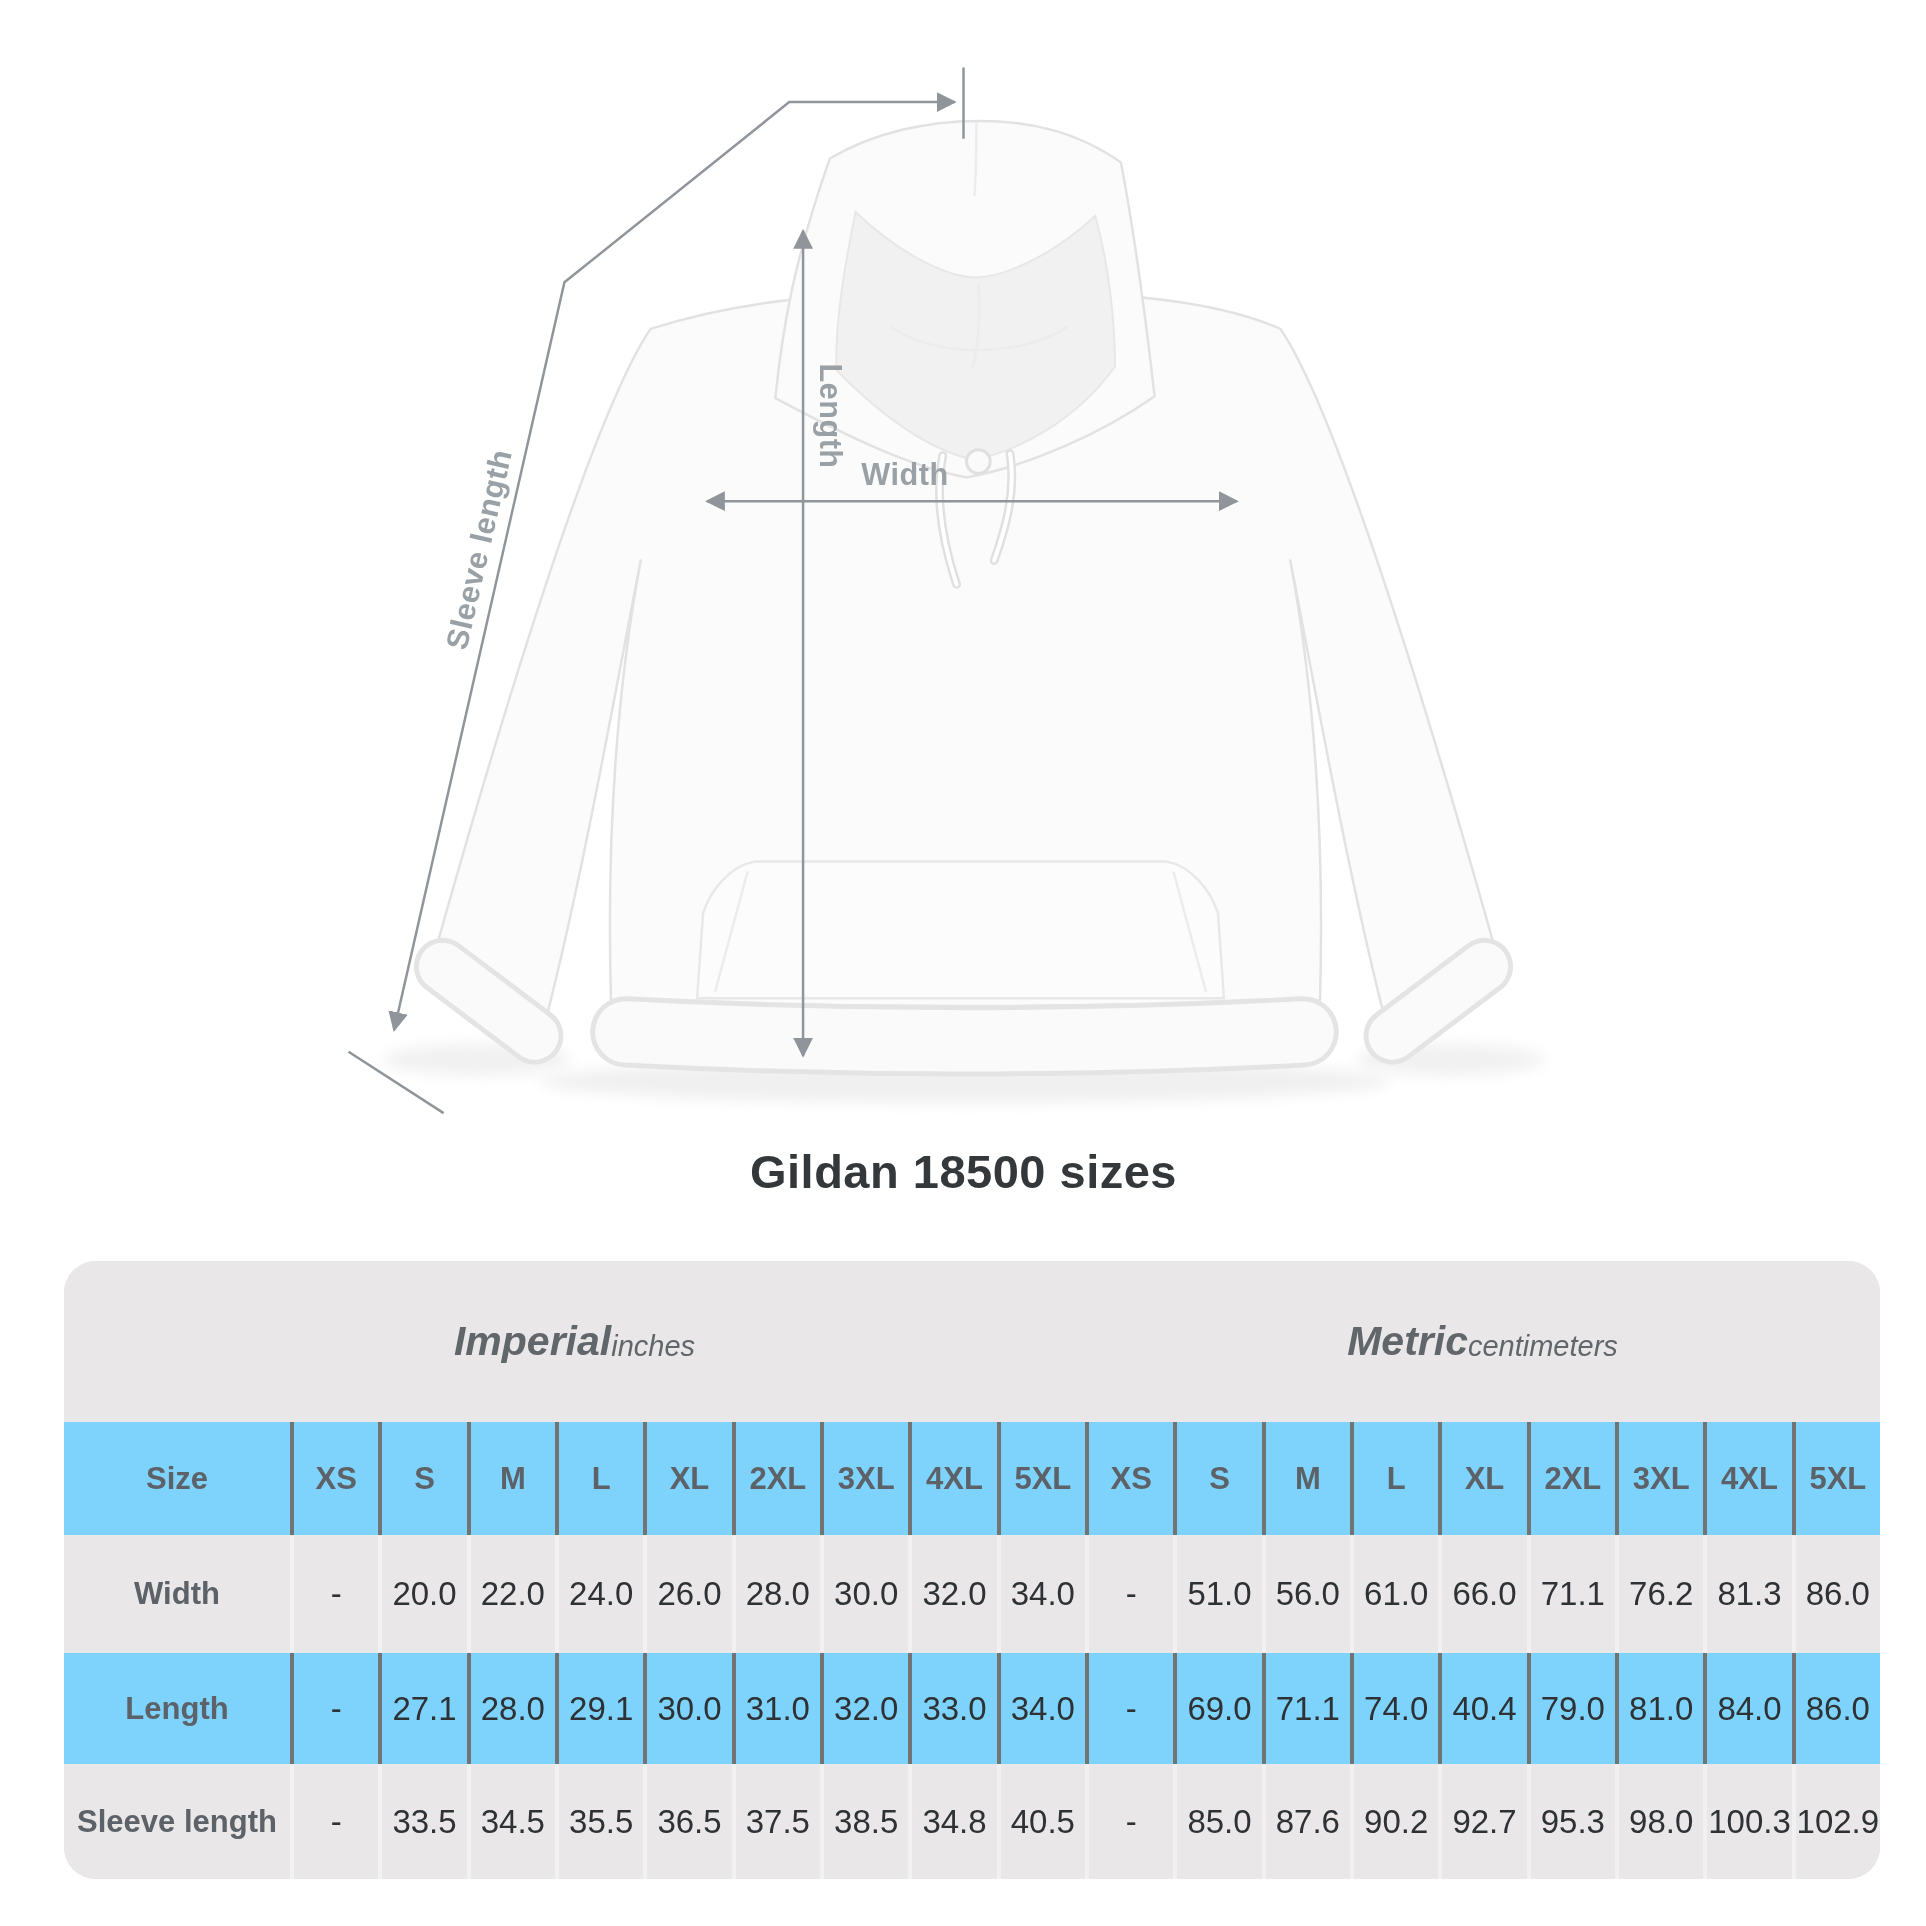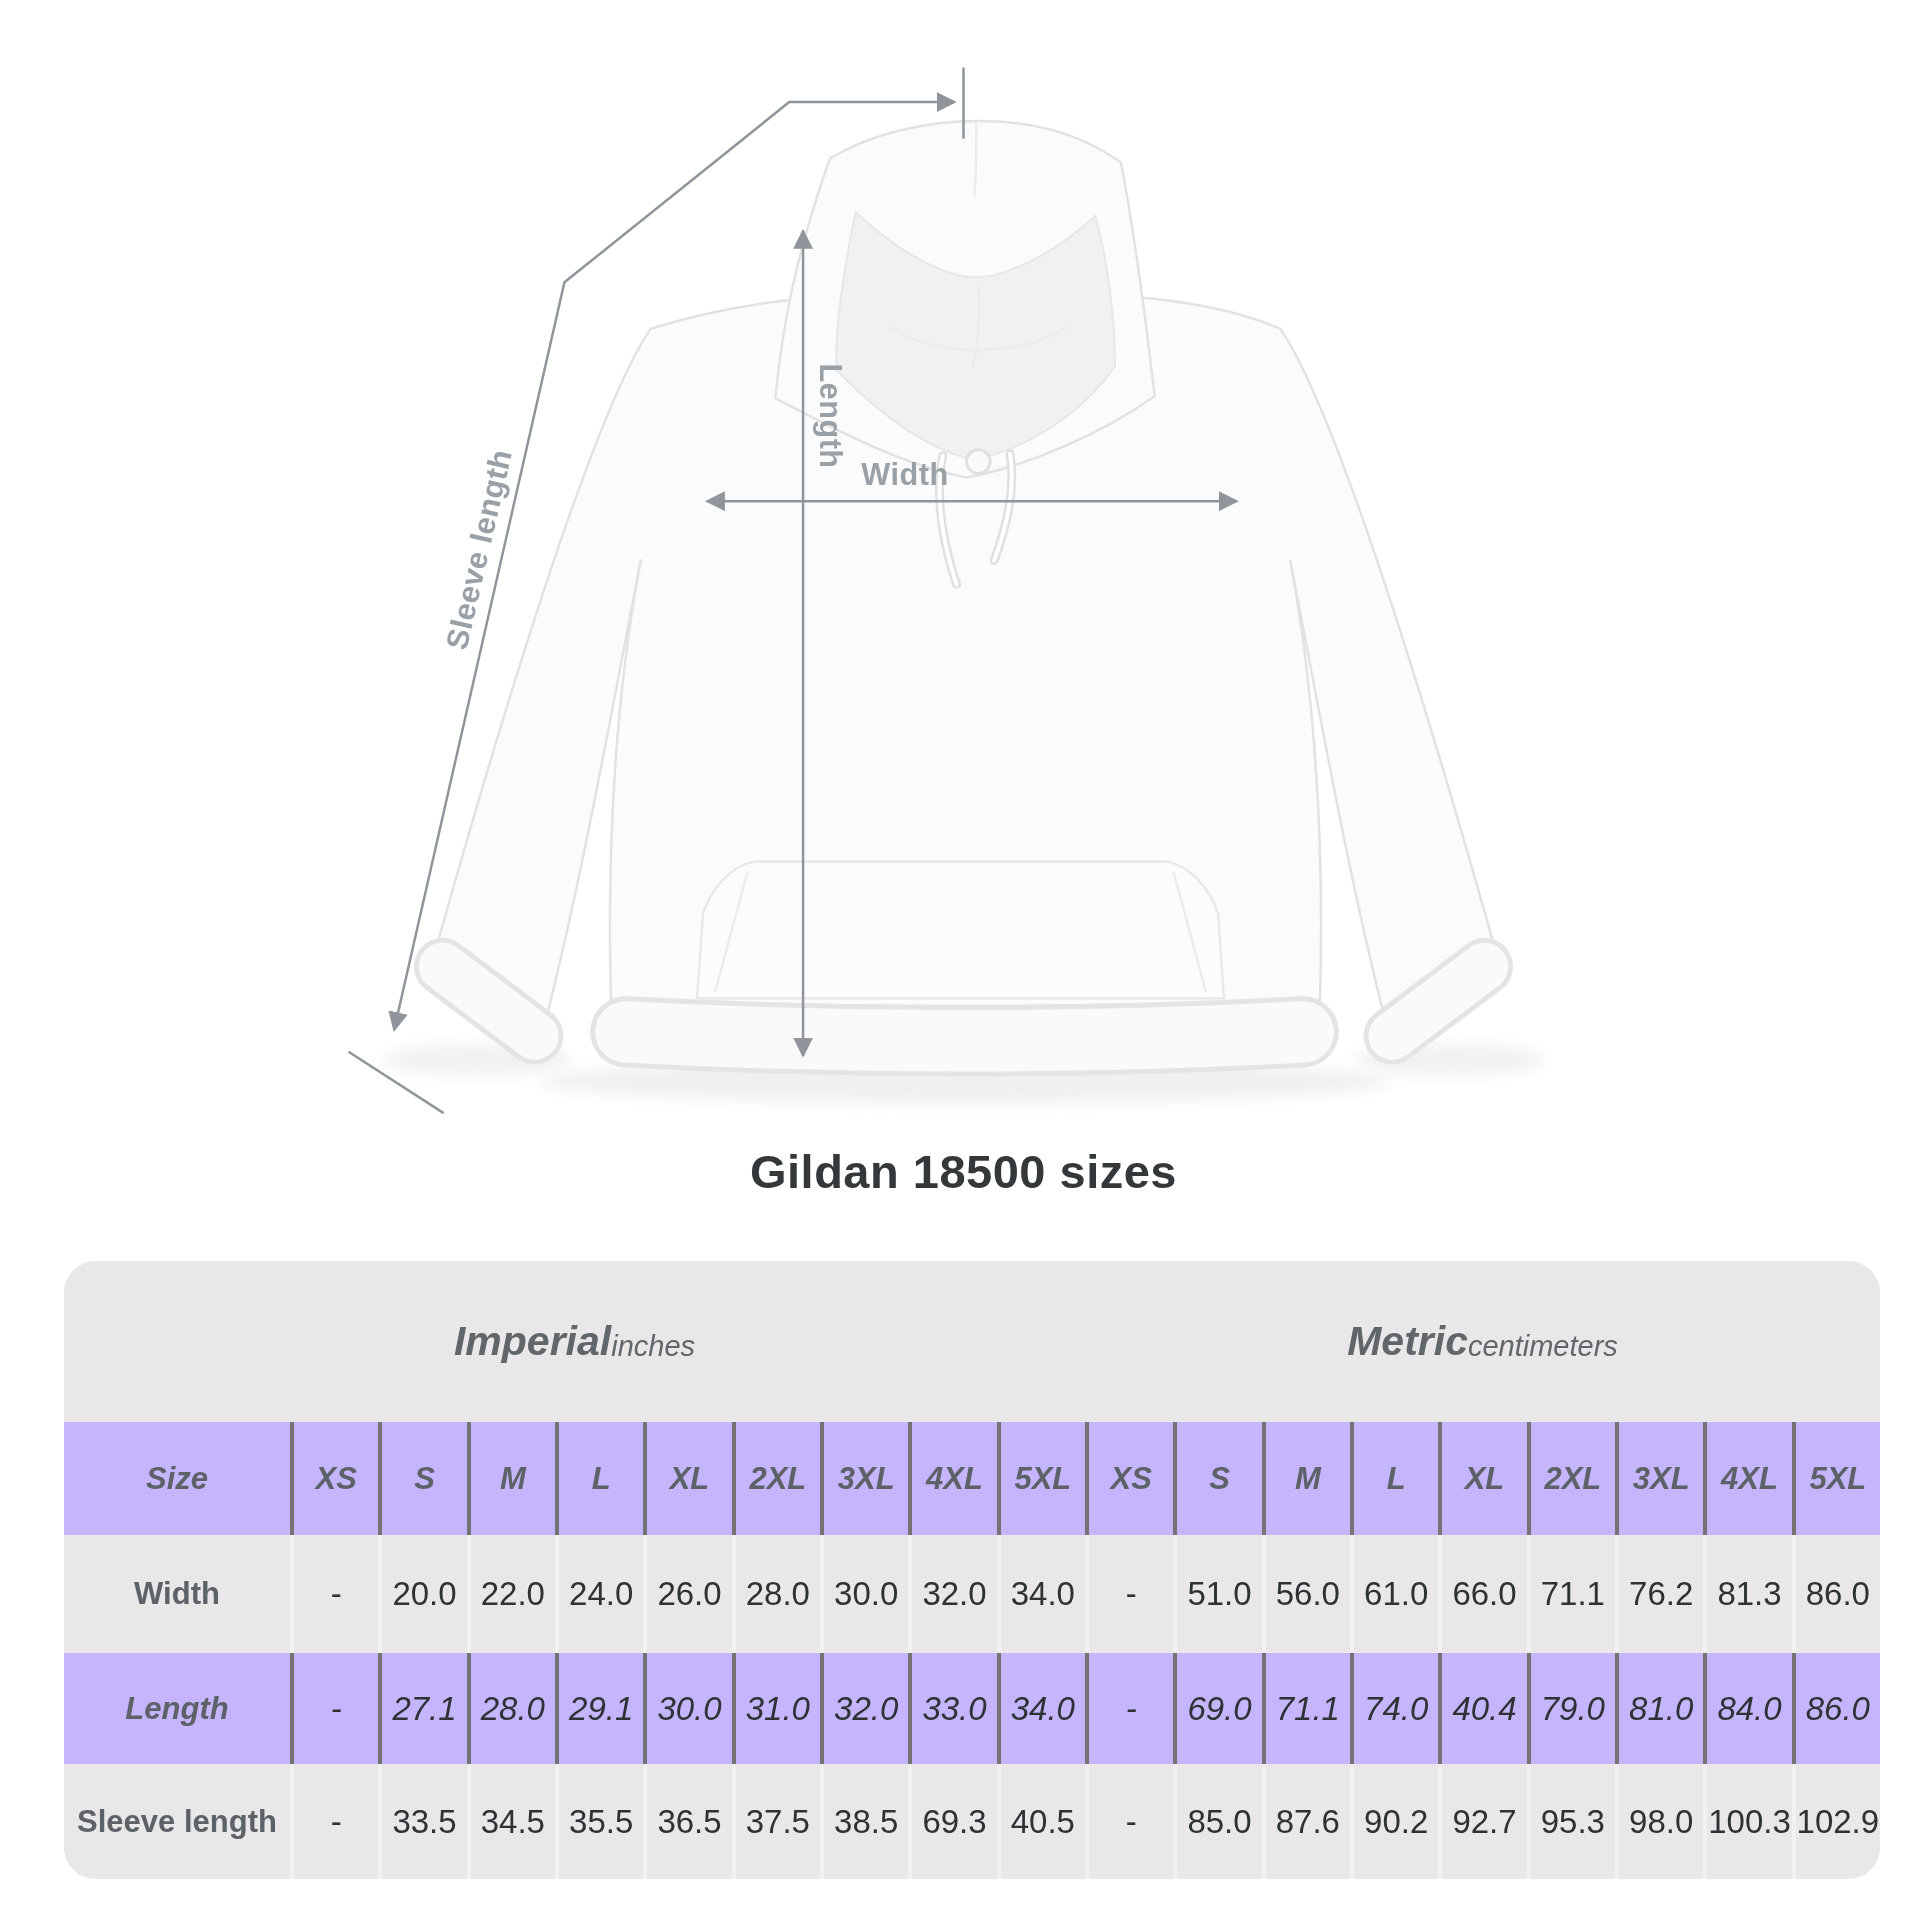--- a/index.html
+++ b/index.html
@@ -18,21 +18,21 @@
     font-size:28px; font-style:italic; color:#51565a;
   }
 
   .size-table {
     position:absolute; left:64px; top:1261px; width:1816px; height:618px;
     background:#e9e7e7; border-radius:32px; overflow:hidden;
     display:grid; grid-template-columns:226px repeat(18, 1fr);
     grid-template-rows:161px 113px 118px 111px 115px;
   }
   .cell { display:flex; align-items:center; justify-content:center; }
-  .w  { background:#c4b5fd;font-style:italic; }
+  .w  { background:#7dd3fc; }
   .gr { background:#e9e7e7; }
   .w.sep  { border-left:4px solid #737373; }
   .gr.sep { border-left:4px solid #f2f1f1; }
   .hdr { font-weight:700; font-size:31px; color:#5c6267; }
   .val { font-size:33px; color:#2e3235; }
   .group { flex-direction:row; background:#e9e7e7; }
   .gspan1 { grid-column:1 / 11; }
   .gspan2 { grid-column:11 / 20; }
   .gl { font-size:41px; font-weight:700; font-style:italic; color:#60666a; }
   .gu { font-size:29px; font-style:italic; color:#60666a; margin-top:9px; }
@@ -213,21 +213,21 @@
     <div class="cell w val sep">86.0</div>
 
     <div class="cell gr hdr">Sleeve length</div>
     <div class="cell gr val sep">-</div>
     <div class="cell gr val sep">33.5</div>
     <div class="cell gr val sep">34.5</div>
     <div class="cell gr val sep">35.5</div>
     <div class="cell gr val sep">36.5</div>
     <div class="cell gr val sep">37.5</div>
     <div class="cell gr val sep">38.5</div>
-    <div class="cell gr val sep">69.3</div>
+    <div class="cell gr val sep">34.8</div>
     <div class="cell gr val sep">40.5</div>
     <div class="cell gr val sep">-</div>
     <div class="cell gr val sep">85.0</div>
     <div class="cell gr val sep">87.6</div>
     <div class="cell gr val sep">90.2</div>
     <div class="cell gr val sep">92.7</div>
     <div class="cell gr val sep">95.3</div>
     <div class="cell gr val sep">98.0</div>
     <div class="cell gr val sep">100.3</div>
     <div class="cell gr val sep">102.9</div>

